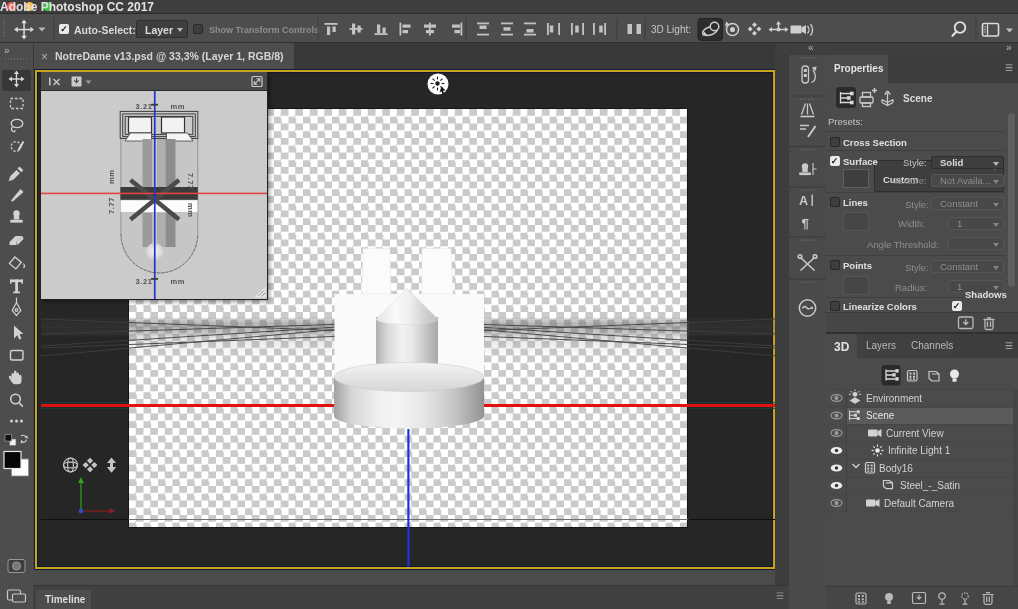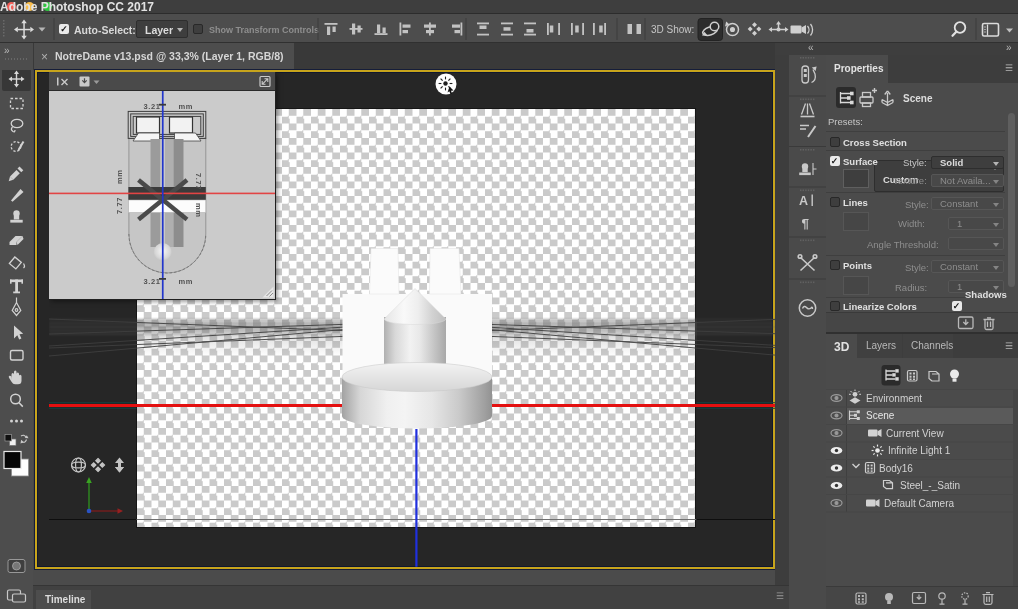--- a/index.html
+++ b/index.html
@@ -35,21 +35,21 @@
   </div>
 
   <div class="abs" style="left:0;top:14px;width:1018px;height:29px;background:#4d4d4d;border-bottom:1px solid #303030;">
     <div class="abs txt b" style="left:74px;top:10px;color:#d8d8d8;font-size:10.5px;">Auto-Select:</div>
     <div class="abs cbc" style="left:59px;top:10px;">✓</div>
     <div class="abs dd" style="left:136px;top:6px;width:52px;height:18px;padding:3px 0 0 8px;font-weight:bold;font-size:10.5px;">Layer
       <div class="ch" style="top:7px;"></div>
     </div>
     <div class="abs cb" style="left:193px;top:10px;"></div>
     <div class="abs txt b dis" style="left:209px;top:11px;font-size:9px;">Show Transform Controls</div>
-    <div class="abs txt" style="left:651px;top:10px;font-size:10px;">3D Show:</div>
+    <div class="abs txt" style="left:651px;top:10px;font-size:10px;">3D Light:</div>
     <svg class="abs" style="left:0;top:0;" width="1018" height="29" viewBox="0 0 1018 29">
 <g fill="#6a6a6a">
   <rect x="3" y="6" width="1.5" height="1.5"></rect>
           <rect x="3" y="9" width="1.5" height="1.5"></rect>
   <rect x="3" y="12" width="1.5" height="1.5"></rect>
           <rect x="3" y="15" width="1.5" height="1.5"></rect>
   <rect x="3" y="18" width="1.5" height="1.5"></rect>
           <rect x="3" y="21" width="1.5" height="1.5"></rect>
 </g>
 <g fill="#dcdcdc">
@@ -232,21 +232,21 @@
 <rect x="4" y="381.5" width="17" height="17" fill="#060606" stroke="#e8e8e8" stroke-width="1.2"></rect>
 <rect x="8" y="489.5" width="17" height="13" rx="2" fill="#3f3f3f" stroke="#989898" stroke-width="1"></rect>
 <circle cx="16.5" cy="496" r="4" fill="#777" stroke="#a8a8a8" stroke-width="0.8"></circle>
 <rect x="7.5" y="520" width="13" height="10" rx="1.5" fill="#4d4d4d" stroke="#c9c9c9" stroke-width="1.2"></rect>
 <rect x="12.5" y="524" width="13" height="8" rx="1.5" fill="#4d4d4d" stroke="#c9c9c9" stroke-width="1.2"></rect>
     </svg>
   </div>
 
   <div class="abs" style="left:33px;top:70px;width:742px;height:499px;background:#474747;">
     <div class="abs" style="left:1.5px;top:0;width:740px;height:499px;border:2px solid #c7a41c;background:#262626;box-shadow:0 0 0 1px #151d39, inset 0 0 0 1px #10182f;">
-      <div id="canv" class="abs" style="left:12px;top:0;width:736px;height:495px;overflow:hidden;">
+      <div id="canv" class="abs" style="left:4px;top:0;width:736px;height:495px;overflow:hidden;">
         <div class="abs" style="left:87.5px;top:36px;width:560px;height:420px;background-color:#ffffff;
              background-image:repeating-conic-gradient(#cacaca 0% 25%, #ffffff 0% 50%);
              background-size:14.5px 14.5px;
              border:1px solid #161616;"></div>
         <svg class="abs" style="left:0;top:0;" width="736" height="495" viewBox="0 0 736 495">
 <defs>
   <linearGradient id="gband" x1="0" y1="0" x2="0" y2="1">
     <stop offset="0" stop-color="#787878" stop-opacity="0"></stop>
     <stop offset="0.15" stop-color="#6e6e6e" stop-opacity="0.34"></stop>
     <stop offset="0.4" stop-color="#787878" stop-opacity="0.26"></stop>

